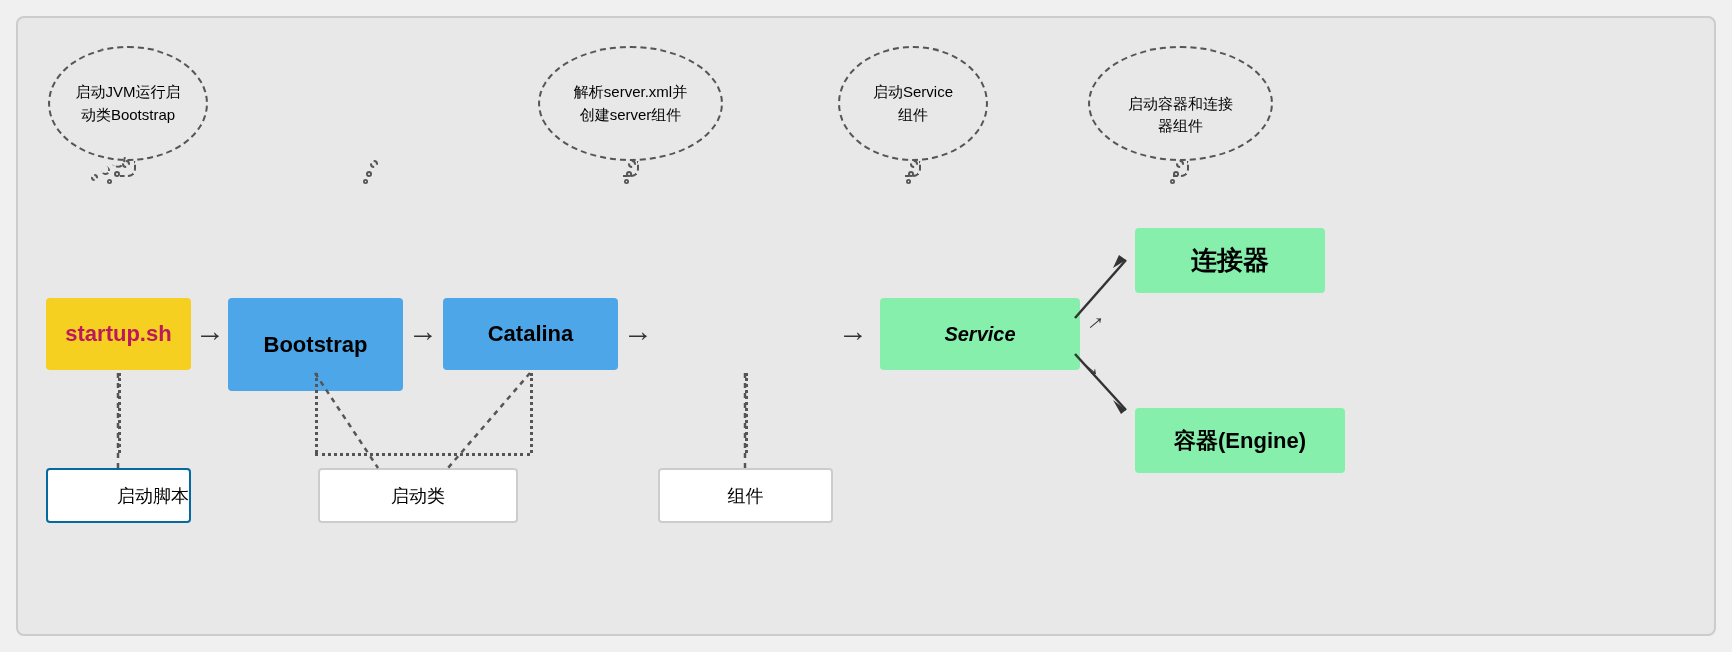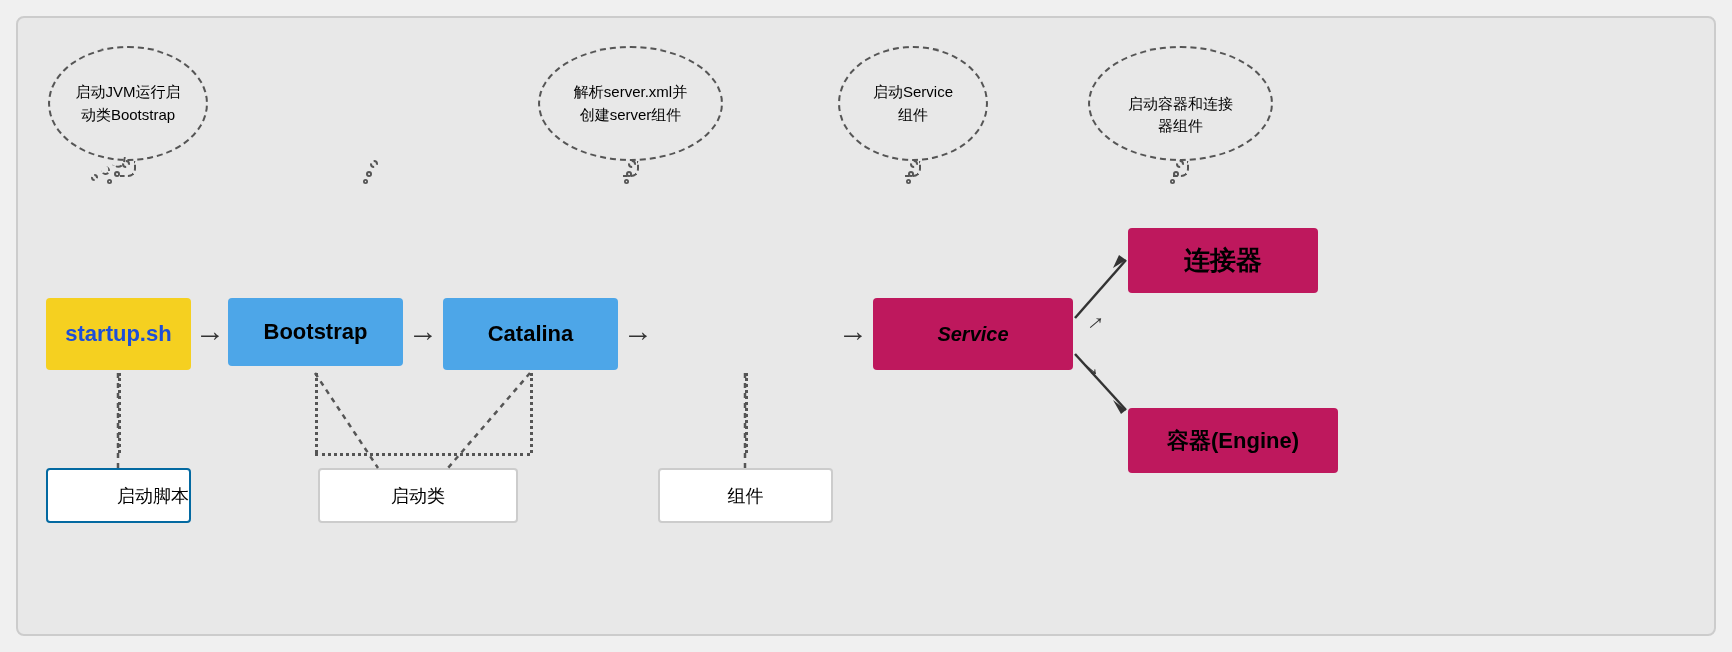--- a/index.html
+++ b/index.html
@@ -56,29 +56,30 @@
       display: flex;
       align-items: center;
       justify-content: center;
       font-size: 22px;
       font-weight: bold;
       border-radius: 4px;
       color: #000;
     }
     .box-yellow {
       background: #f5d020;
-      color: #1d4ed8;
+      color: #be185d;
     }
     .box-blue {
       background: #4da6e8;
       color: #000;
     }
     .box-teal {
-      background: #be185d;
-      color: #000;
+      background: #86efac;
+      color: #000;
+      margin-left: 7px;
     }
     .box-white {
       background: #fff;
       color: #000;
       font-weight: normal;
       font-size: 18px;
       border: none;
     }
 
     
@@ -151,21 +152,21 @@
   <div style="position:absolute; left:1158px; top:142px; width:8px; height:8px; border-radius:50%; border:2px dashed #555;"></div>
   <div style="position:absolute; left:1155px; top:153px; width:6px; height:6px; border-radius:50%; border:2px dashed #555;"></div>
   <div style="position:absolute; left:1152px; top:161px; width:5px; height:5px; border-radius:50%; border:2px dashed #555;"></div>
 
   <div class="box box-yellow" style="left:28px; top:280px; width:145px; height:72px;">
     <span style="font-size:22px; font-weight:bold;">startup.sh</span>
   </div>
 
   <div class="arrow" style="left:177px; top:296px; font-size:30px;">→</div>
 
-  <div class="box box-blue" style="left:210px; top:280px; width:175px; height:68px;">
+  <div class="box box-blue" style="left:210px; top:280px; width:175px; height:93px;">
     <span style="font-size:22px; font-weight:bold;">Bootstrap</span>
   </div>
 
   <div class="arrow" style="left:390px; top:296px; font-size:30px;">→</div>
 
   <div class="box box-blue" style="left:425px; top:280px; width:175px; height:72px;">
     <span style="font-size:22px; font-weight:bold;">Catalina</span>
   </div>
 
   <div class="arrow" style="left:605px; top:296px; font-size:30px;">→</div>

